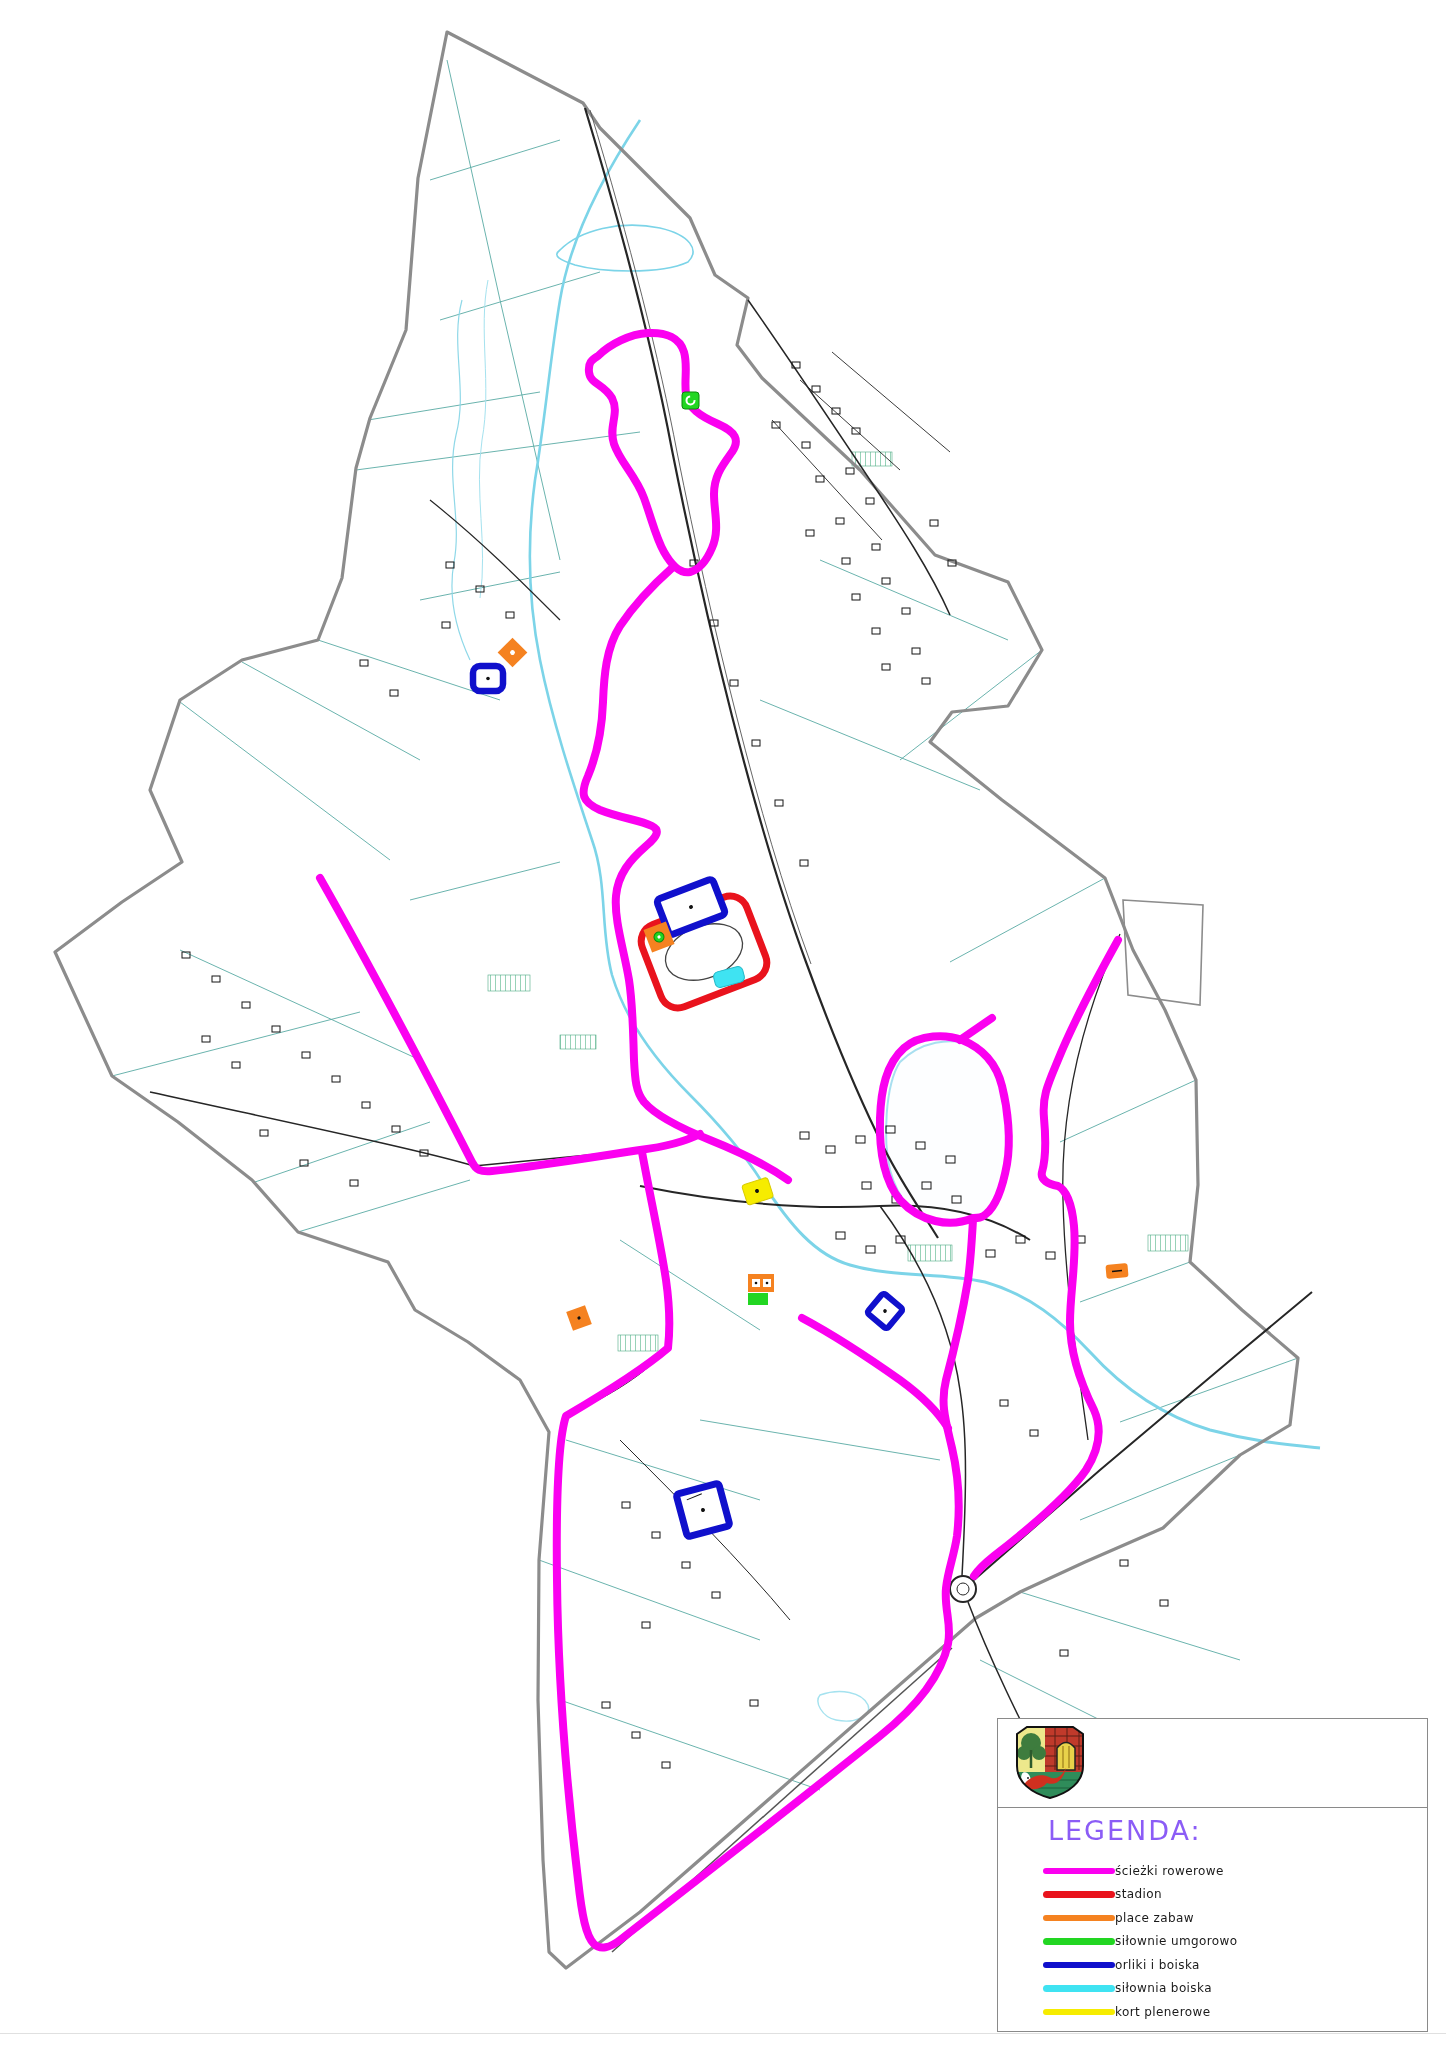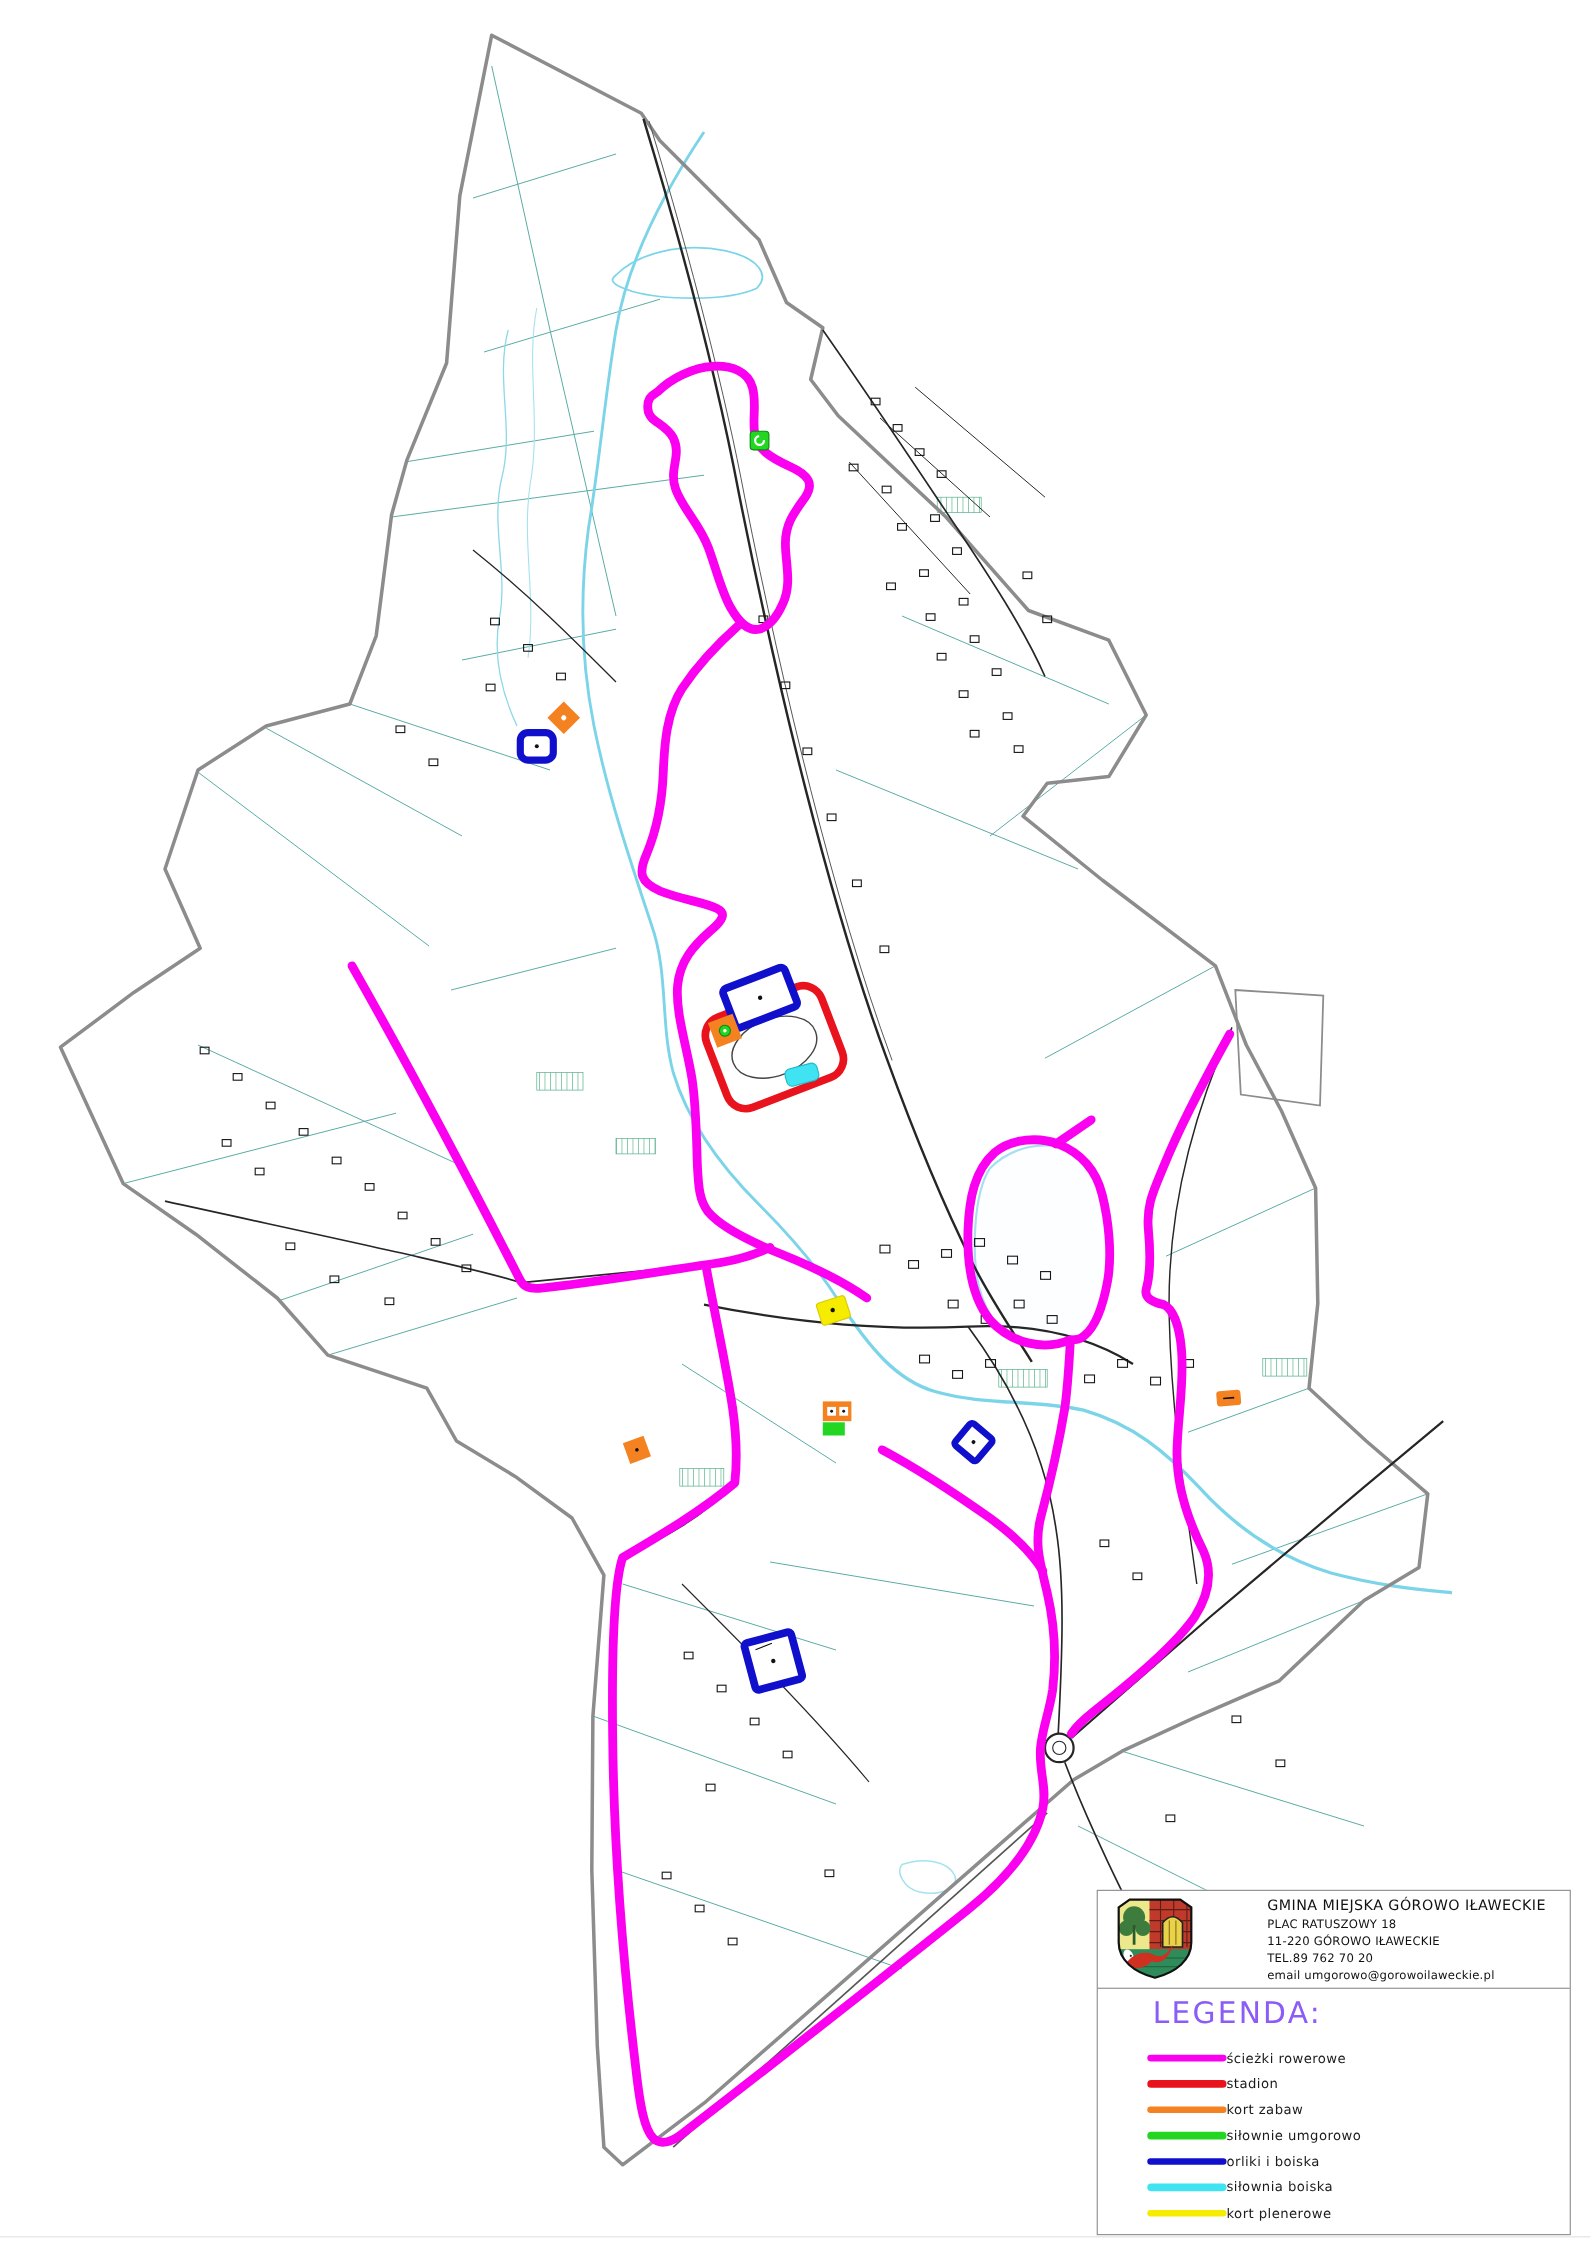--- a/index.html
+++ b/index.html
@@ -312,43 +312,36 @@
         <rect x="6" y="48" width="66" height="28" fill="#2F8C5A"></rect>
         <line x1="6" y1="56" x2="72" y2="56" stroke="#1e603c" stroke-width="1"></line>
         <line x1="6" y1="64" x2="72" y2="64" stroke="#1e603c" stroke-width="1"></line>
         <ellipse cx="15" cy="55" rx="4.5" ry="7" fill="#ffffff" transform="rotate(-18 15 55)"></ellipse>
         <path d="M 12,62 C 18,52 30,49 38,53 C 46,57 51,51 55,44 C 52,57 44,62 36,59 C 30,66 20,67 12,62 Z" fill="#D0301F"></path>
         <circle cx="17" cy="54" r="1" fill="#222"></circle>
       </g>
       <path d="M 6,10 L 16,3 L 62,3 L 72,10 L 72,42 C 72,58 58,69 39,74 C 20,69 6,58 6,42 Z" fill="none" stroke="#111" stroke-width="2"></path>
     </svg>
 
-    <div class="addr-text">
-      <div class="addr-title">GMINA MIEJSKA GÓROWO IŁAWECKIE</div>
-      <div class="addr-line">PLAC RATUSZOWY 18</div>
-      <div class="addr-line">11-220 GÓROWO IŁAWECKIE</div>
-      <div class="addr-line">TEL.89 762 70 20</div>
-      <div class="addr-line">email  umgorowo@gorowoilaweckie.pl</div>
-    </div>
   </div>
 
   <div class="legend-title">LEGENDA:</div>
 
   <div class="legend-rows">
     <div class="legend-row">
       <div class="legend-swatch" style="background-color: rgb(251, 0, 240);"></div>
       <div class="legend-label">ścieżki rowerowe</div>
     </div>
     <div class="legend-row">
       <div class="legend-swatch" style="background-color: rgb(233, 19, 29);"></div>
       <div class="legend-label">stadion</div>
     </div>
     <div class="legend-row">
       <div class="legend-swatch" style="background-color: rgb(245, 130, 32);"></div>
-      <div class="legend-label">kort zabaw</div>
+      <div class="legend-label">place zabaw</div>
     </div>
     <div class="legend-row">
       <div class="legend-swatch" style="background-color: rgb(34, 214, 34);"></div>
       <div class="legend-label">siłownie umgorowo</div>
     </div>
     <div class="legend-row">
       <div class="legend-swatch" style="background-color: rgb(16, 16, 204);"></div>
       <div class="legend-label">orliki i boiska</div>
     </div>
     <div class="legend-row">

